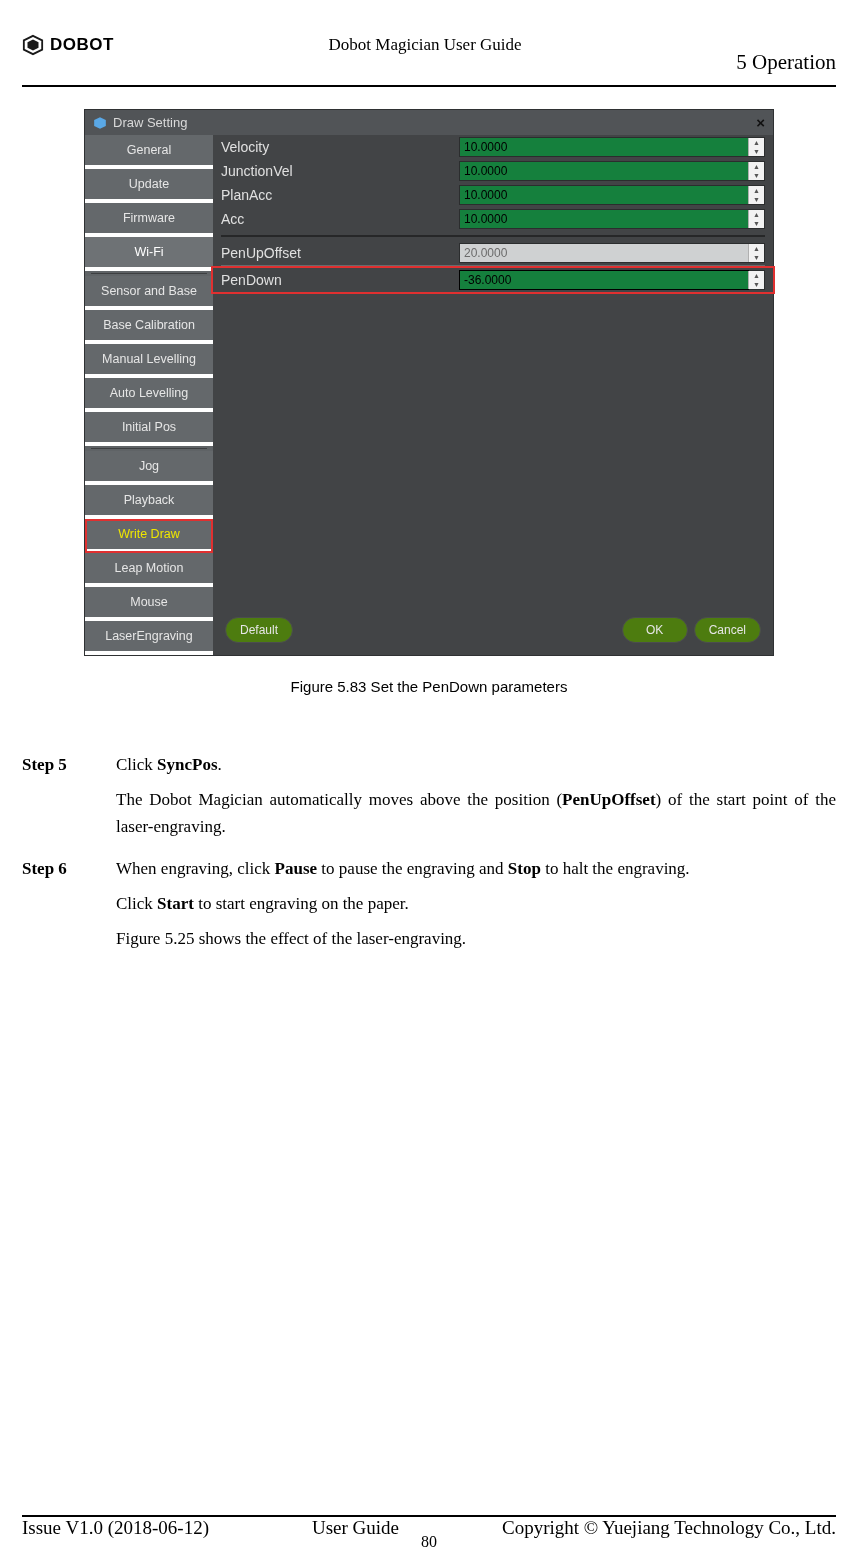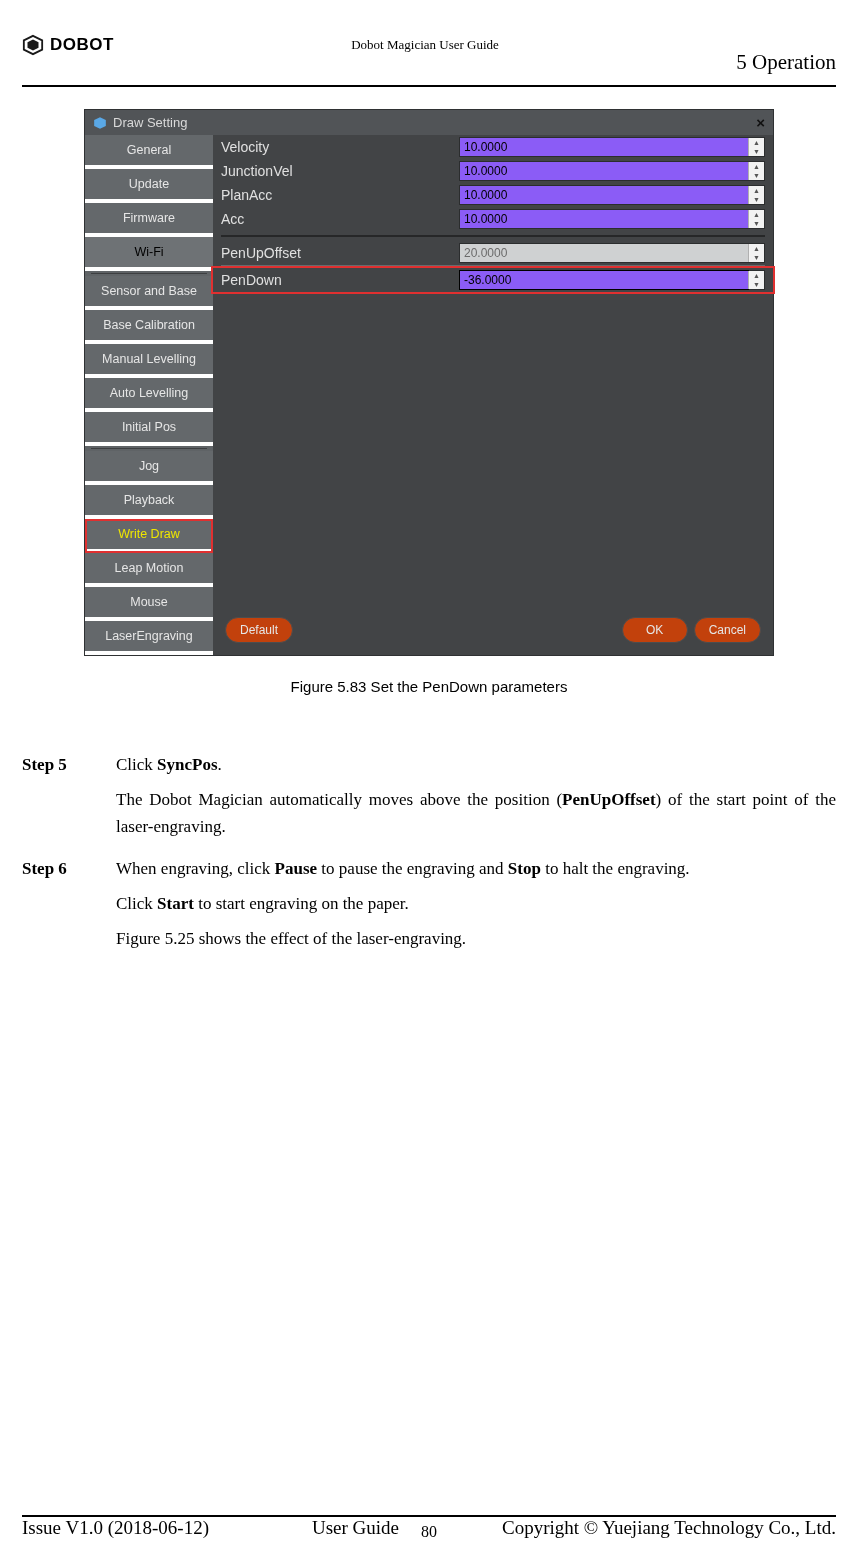--- a/index.html
+++ b/index.html
@@ -25,21 +25,21 @@
     .logo-mark {
       width: 22px;
       height: 22px;
     }
     .logo-text {
       font-family: Arial, sans-serif;
       font-weight: 700;
       letter-spacing: 0.5px;
       font-size: 17px;
     }
-    .hdr-center { font-size: 13px; }
+    .hdr-center { font-size: 17px; }
     .hdr-right  { font-size: 21px; margin-top: 36px; }
     .hr-top {
       height: 2px;
       background: #000;
       margin: 4px 22px 0 22px;
     }
 
     
     .shot-wrap { margin: 22px auto 0 auto; width: 690px; }
     .shot {
@@ -72,21 +72,21 @@
       padding: 8px 10px;
       text-align: center;
       font-size: 12.5px;
       color: #e6e6e6;
       background: #64686b;
       border-bottom: 4px solid #ffffff;
       cursor: pointer;
     }
     .sb-item.selected {
       background: #6e7275;
-      color: #000000;
+      color: #ffffff;
     }
     .sb-item.write-draw {
       color: #efe600;
       outline: 2px solid #e03030;
       outline-offset: -2px;
     }
 
     .right-pane {
       flex: 1;
       background: #424446;
@@ -113,21 +113,21 @@
       border: 1px solid #2b2d2e;
     }
     .spin input {
       flex: 1;
       border: none;
       outline: none;
       padding: 0 4px;
       font-size: 12px;
       font-family: Arial, sans-serif;
       color: #000;
-      background: #8b5cf6;
+      background: #15803d;
     }
     .spin.dim, .spin.dim input {
       background: #cfd1d2;
       color: #6b6b6b;
     }
     .spin .stepper {
       width: 16px;
       display: flex;
       flex-direction: column;
       border-left: 1px solid #b0b0b0;
@@ -148,21 +148,21 @@
       display: flex;
       gap: 6px;
       padding: 8px 12px 12px 12px;
       align-items: center;
     }
     .btn {
       height: 26px;
       min-width: 66px;
       padding: 0 14px;
       border-radius: 13px;
-      background: #c2410c;
+      background: #4d7c0f;
       color: #e6e6e6;
       font-size: 12px;
       display: flex;
       align-items: center;
       justify-content: center;
       border: 1px solid #4b4d4f;
       cursor: pointer;
     }
     .bottom-btns .spacer { flex: 1; }
 
@@ -357,13 +357,13 @@
 </div>
 
 <div class="page-footer">
   <div class="footer-line">
     <span>Issue V1.0 (2018-06-12)</span>
     <span>User Guide</span>
     <span>Copyright © Yuejiang Technology Co., Ltd.</span>
   </div>
 </div>
 <div class="hr-bot" style="position:absolute;left:0;right:0;bottom:42px;"></div>
-<div class="pagenum" style="position:absolute;left:0;right:0;bottom:18px;">80</div>
+<div class="pagenum" style="position:absolute;left:0;right:0;bottom:8px;">80</div>
 
 </body></html>

